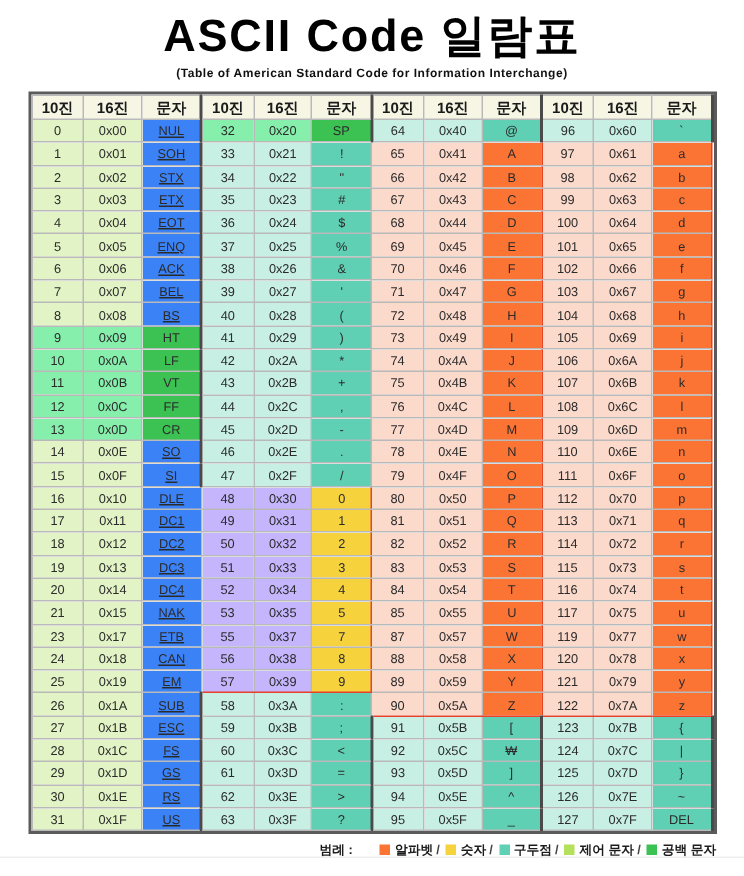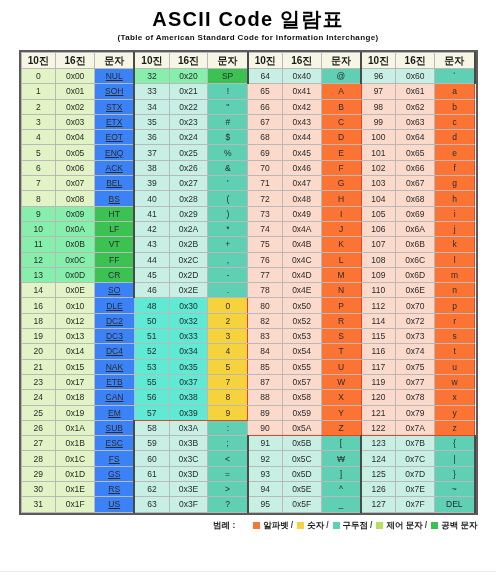--- a/index.html
+++ b/index.html
@@ -8,21 +8,21 @@
     background:#ffffff;
     font-family:"Liberation Sans","DejaVu Sans",sans-serif;
     -webkit-font-smoothing:antialiased;
     overflow:hidden;
   }
   .page{position:relative;width:496px;height:584px;background:#fff;box-sizing:border-box;}
 
   
   .title-wrap{padding-top:8px;text-align:center;}
   .title{
-    font-size:20px;font-weight:bold;color:#000;letter-spacing:1.2px;
+    font-size:30px;font-weight:bold;color:#000;letter-spacing:1.2px;
     line-height:1.1;margin:0;
   }
   .subtitle{
     font-size:8px;font-weight:bold;color:#111;letter-spacing:0.35px;
     margin-top:3px;
   }
 
   
   .table-outer{
     margin:8px auto 0 auto;
@@ -68,21 +68,21 @@
   
   .ctl-n{background:#e2f3c6;}          
   .ctl-c{background:#3b82f6;text-decoration:underline;}          
   
   .ws-n{background:#86efac;}
   .ws-c{background:#3cc153;margin-top:36px;}
   
   .pun-n{background:#c7efe4;}
   .pun-c{background:#5fd0b4;}
   
-  .num-n{background:#5eead4;}
+  .num-n{background:#c4b5fd;}
   .num-c{background:#f6d33c;}
   
   .alp-n{background:#fbd9cb;}
   .alp-c{background:#fb7434;}
 
   
   .rt{border-top:1.4px solid #e8412a !important;}
   .rb{border-bottom:1.4px solid #e8412a !important;}
   .rl{border-left:1.4px solid #e8412a !important;}
   .rr{border-right:1.4px solid #e8412a !important;}
@@ -351,34 +351,62 @@
             <td class="pun-n">0x2E</td>
             <td class="pun-c">.</td>
             <td class="alp-n gsep rl">78</td>
             <td class="alp-n">0x4E</td>
             <td class="alp-c rr">N</td>
             <td class="alp-n gsep rl">110</td>
             <td class="alp-n">0x6E</td>
             <td class="alp-c gend rr">n</td>
           </tr>
           <tr>
+            <td class="ctl-n">15</td>
+            <td class="ctl-n">0x0F</td>
+            <td class="ctl-c">SI</td>
+            <td class="pun-n gsep">47</td>
+            <td class="pun-n">0x2F</td>
+            <td class="pun-c">/</td>
+            <td class="alp-n gsep rl">79</td>
+            <td class="alp-n">0x4F</td>
+            <td class="alp-c rr">O</td>
+            <td class="alp-n gsep rl">111</td>
+            <td class="alp-n">0x6F</td>
+            <td class="alp-c gend rr">o</td>
+          </tr>
+          <tr>
             <td class="ctl-n">16</td>
             <td class="ctl-n">0x10</td>
             <td class="ctl-c">DLE</td>
             <td class="num-n gsep rt rl">48</td>
             <td class="num-n rt">0x30</td>
             <td class="num-c rt rr">0</td>
             <td class="alp-n gsep rl">80</td>
             <td class="alp-n">0x50</td>
             <td class="alp-c rr">P</td>
             <td class="alp-n gsep rl">112</td>
             <td class="alp-n">0x70</td>
             <td class="alp-c gend rr">p</td>
           </tr>
           <tr>
+            <td class="ctl-n">17</td>
+            <td class="ctl-n">0x11</td>
+            <td class="ctl-c">DC1</td>
+            <td class="num-n gsep rl">49</td>
+            <td class="num-n">0x31</td>
+            <td class="num-c rr">1</td>
+            <td class="alp-n gsep rl">81</td>
+            <td class="alp-n">0x51</td>
+            <td class="alp-c rr">Q</td>
+            <td class="alp-n gsep rl">113</td>
+            <td class="alp-n">0x71</td>
+            <td class="alp-c gend rr">q</td>
+          </tr>
+          <tr>
             <td class="ctl-n">18</td>
             <td class="ctl-n">0x12</td>
             <td class="ctl-c">DC2</td>
             <td class="num-n gsep rl">50</td>
             <td class="num-n">0x32</td>
             <td class="num-c rr">2</td>
             <td class="alp-n gsep rl">82</td>
             <td class="alp-n">0x52</td>
             <td class="alp-c rr">R</td>
             <td class="alp-n gsep rl">114</td>

